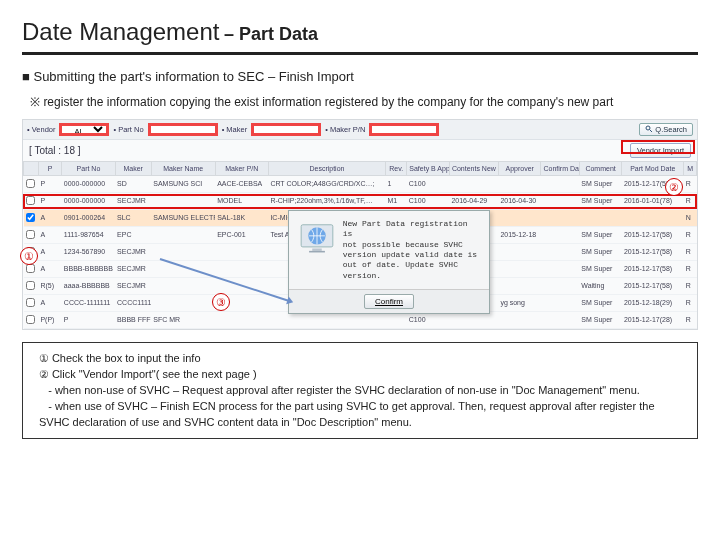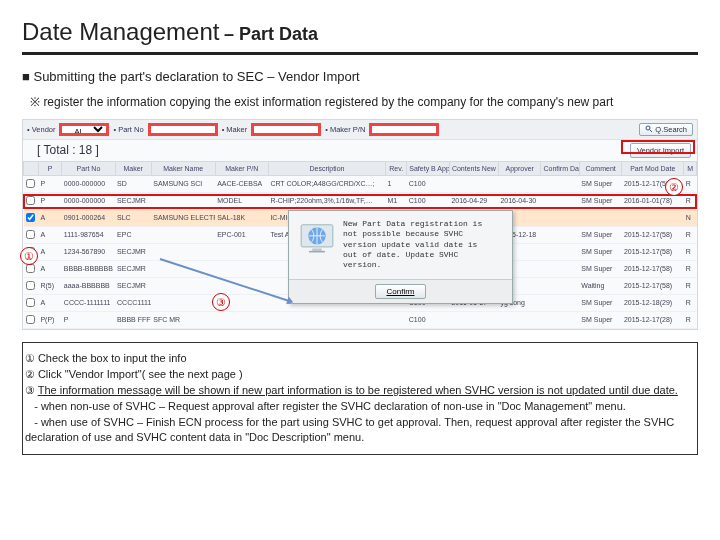--- a/index.html
+++ b/index.html
@@ -13,53 +13,53 @@
   .app { border: 1px solid #d5d9dd; font-size: 7.5px; color: #445; background: #f9fafb; position: relative; }
   .filter-bar { display: flex; align-items: center; gap: 4px; padding: 3px 4px; background: #eef1f4; border-bottom: 1px solid #dde2e7; }
   .filter-bar .lbl { color: #335; }
   .filter-bar input, .filter-bar select { font-size: 7.5px; height: 13px; border: 3px solid #ef4444; background: #fff; padding: 0 8px; }
   .filter-bar select { width: 50px; }
   .filter-bar input { width: 70px; }
   .spacer { flex: 1; }
   .qsearch { background: linear-gradient(#fff,#e6ecf2); border: 1px solid #8aa; border-radius: 2px; padding: 1px 5px; display: flex; align-items: center; gap: 2px; font-size: 7.5px; color: #234; }
   .qsearch svg { width: 8px; height: 8px; }
   .total-row { display: flex; justify-content: space-between; align-items: center; padding: 3px 6px; }
-  .total-row .total { color: #334; font-size: 12px; margin-left: 8px; }
+  .total-row .total { color: #334; font-size: 10px; }
   .vendor-import { background: linear-gradient(#fff,#e6ecf2); border: 1px solid #9ac; border-radius: 2px; padding: 2px 6px; font-size: 7.5px; color: #234; position: relative; }
   .red-box-2 { position: absolute; border: 2px solid #d11; pointer-events: none; }
   table { width: 100%; border-collapse: collapse; table-layout: fixed; }
   th { background: #e7ebf0; color: #446; font-weight: 400; font-size: 7px; padding: 3px 2px; border: 1px solid #d5d9dd; white-space: nowrap; overflow: hidden; }
   td { font-size: 7px; padding: 3px 2px; border-bottom: 1px solid #eef1f4; white-space: nowrap; overflow: hidden; color: #445; }
   td.chk { text-align: center; }
   td.chk input { width: 9px; height: 9px; }
   tr.highlight td { background: #ffe6cc; }
   .red-box-1 { position: absolute; border: 2px solid #d11; pointer-events: none; }
   .circ { position: absolute; width: 18px; height: 18px; border: 1.5px solid #c00; border-radius: 50%; color: #c00; font-size: 11px; display: flex; align-items: center; justify-content: center; background: #fff; font-family: serif; }
   .arrow-line { position: absolute; background: #6d8fc9; height: 2px; transform-origin: left center; }
   .arrow-line::after { content: ''; position: absolute; right: -5px; top: -3px; border-left: 6px solid #6d8fc9; border-top: 4px solid transparent; border-bottom: 4px solid transparent; }
-  .popup { position: absolute; background: #f4f5f6; border: 1px solid #9aa; width: 225px; font-size: 8px; box-shadow: 2px 2px 4px rgba(0,0,0,.2); }
+  .popup { position: absolute; background: #f4f5f6; border: 1px solid #9aa; width: 202px; font-size: 8px; box-shadow: 2px 2px 4px rgba(0,0,0,.2); }
   .popup-body { display: flex; gap: 6px; padding: 8px; }
   .popup-icon { width: 40px; height: 40px; display: flex; align-items: center; justify-content: center; }
   .popup-icon svg { width: 38px; height: 38px; }
   .popup-text { font-family: "Courier New", monospace; font-size: 8px; color: #333; line-height: 1.3; white-space: pre-line; }
   .popup-btnrow { text-align: center; padding: 4px; border-top: 1px solid #ccc; background: #eceef0; }
   .popup-btn { font-size: 8px; border: 1px solid #9aa; background: linear-gradient(#fff,#e3e7ec); border-radius: 2px; padding: 2px 10px; text-decoration: underline; }
-  .legend-box { border: 1px solid #333; padding: 8px 2px; margin-top: 12px; font-size: 11px; line-height: 1.45; }
+  .legend-box { border: 1px solid #333; padding: 8px 16px; margin-top: 12px; font-size: 11px; line-height: 1.45; }
   .legend-box .u { text-decoration: underline; }
 </style>
 </head>
 <body>
 
 <div class="title-row">
   <span class="title-main">Date Management</span>
   <span class="title-sub"> – Part Data</span>
 </div>
 <hr class="hr">
 
-<div class="subtitle">■ Submitting the part's declaration to SEC – Vendor Import</div>
+<div class="subtitle">■ Submitting the part's information to SEC – Finish Import</div>
 <div class="note">※ register the information copying the exist information registered by the company for the company's new part</div>
 
 <div class="app" id="app">
   <div class="filter-bar">
     <span class="lbl">• Vendor</span>
     <select><option>ALL</option></select>
     <span class="lbl">• Part No</span>
     <input value="" style="">
     <span class="lbl">• Maker</span>
     <input value="" style="">
@@ -303,18 +303,15 @@
 
 <div class="circ" style="left:20px; top:247px;">①</div>
 <div class="circ" style="left:665px; top:178px;">②</div>
 <div class="circ" style="left:212px; top:293px;">③</div>
 
 <div class="arrow-line" style="left:160px; top:258px; width:135px; transform: rotate(18deg);"></div>
 
 <div class="legend-box">
   <div>① Check the box to input the info</div>
   <div>② Click "Vendor Import"( see the next page )</div>
-  <div>
-    <span>③ </span><span class="u">The information message will be shown if new part information is to be registered when SVHC version is not updated until due date.</span>
-  </div>
   <div style="white-space:pre-wrap;">   - when non-use of SVHC – Request approval after register the SVHC declaration of non-use in "Doc Management" menu.</div>
   <div style="white-space:pre-wrap;">   - when use of SVHC – Finish ECN process for the part using SVHC to get approval. Then, request approval after register the SVHC declaration of use and SVHC content data in "Doc Description" menu.</div>
 </div>
 
 </body></html>

